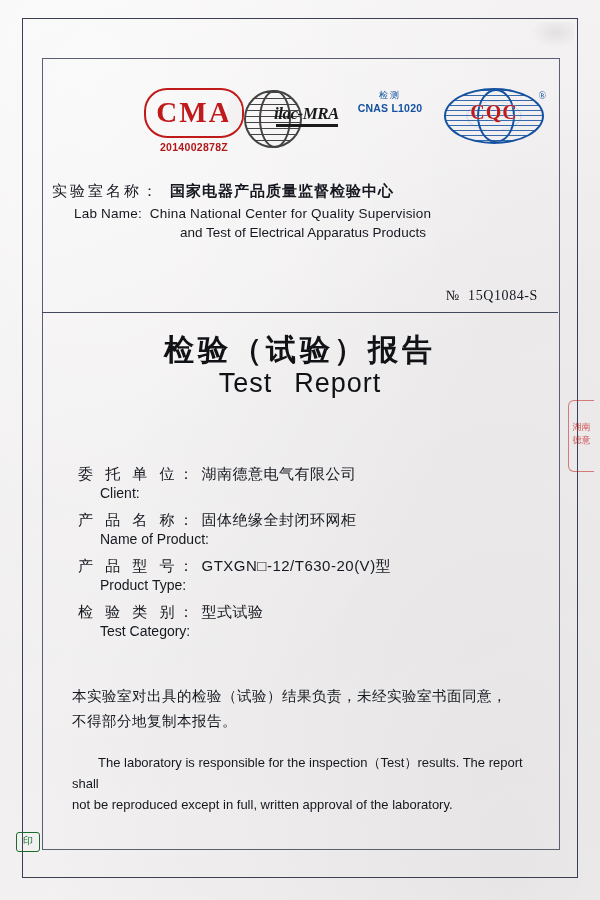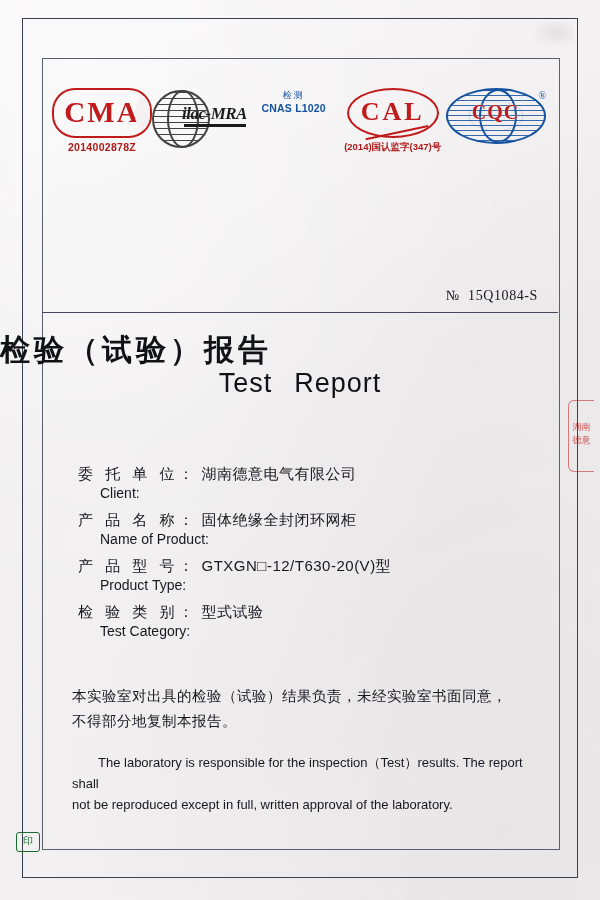--- a/index.html
+++ b/index.html
@@ -296,20 +296,21 @@
     font-family: "Liberation Serif", serif;
     letter-spacing: 0.6px;
   }
   .report-no .no-sym { margin-right: 8px; }
 
   
   .title-cn {
     position: absolute;
     left: 0; right: 0;
     top: 330px;
+    text-align: center;
     font-size: 30px;
     font-weight: bold;
     letter-spacing: 4px;
     color: #101216;
     font-family: "Liberation Sans", sans-serif;
   }
   .title-en {
     position: absolute;
     left: 0; right: 0;
     top: 368px;
@@ -430,32 +431,37 @@
       <div class="ilac-globe"></div>
       <div class="ilac-text">ilac-MRA</div>
       <div class="ilac-bar"></div>
     </div>
 
     <div class="logo cnas-box">
       <div class="cnas-cn">检测</div>
       <div class="cnas-code">CNAS L1020</div>
     </div>
 
-    <div class="logo cal-box">
-      <div class="cal-mark">CAL</div>
-      <div class="cal-code">(2014)国认监字(347)号</div>
-    </div>
 
     <div class="logo cqc-box">
       <div class="cqc-mark"></div>
       <div class="cqc-letters">CQC</div>
       <div class="reg-mark">®</div>
     </div>
   </div>
 
+  <div class="lab-block">
+    <div class="lab-line1">
+      <span class="label">实验室名称：</span><span class="value">国家电器产品质量监督检验中心</span>
+    </div>
+    <div class="lab-line2">
+      <span class="label">Lab Name:</span><span class="value">China National Center for Quality Supervision</span>
+    </div>
+    <div class="lab-line3">and Test of Electrical Apparatus Products</div>
+  </div>
 
   <div class="report-no">
     <span class="no-sym">№</span><span>15Q1084-S</span>
   </div>
   <div class="divider"></div>
 
   <div class="title-cn">检验（试验）报告</div>
   <div class="title-en">
     <span>Test</span><span class="gap"></span><span>Report</span>
   </div>

